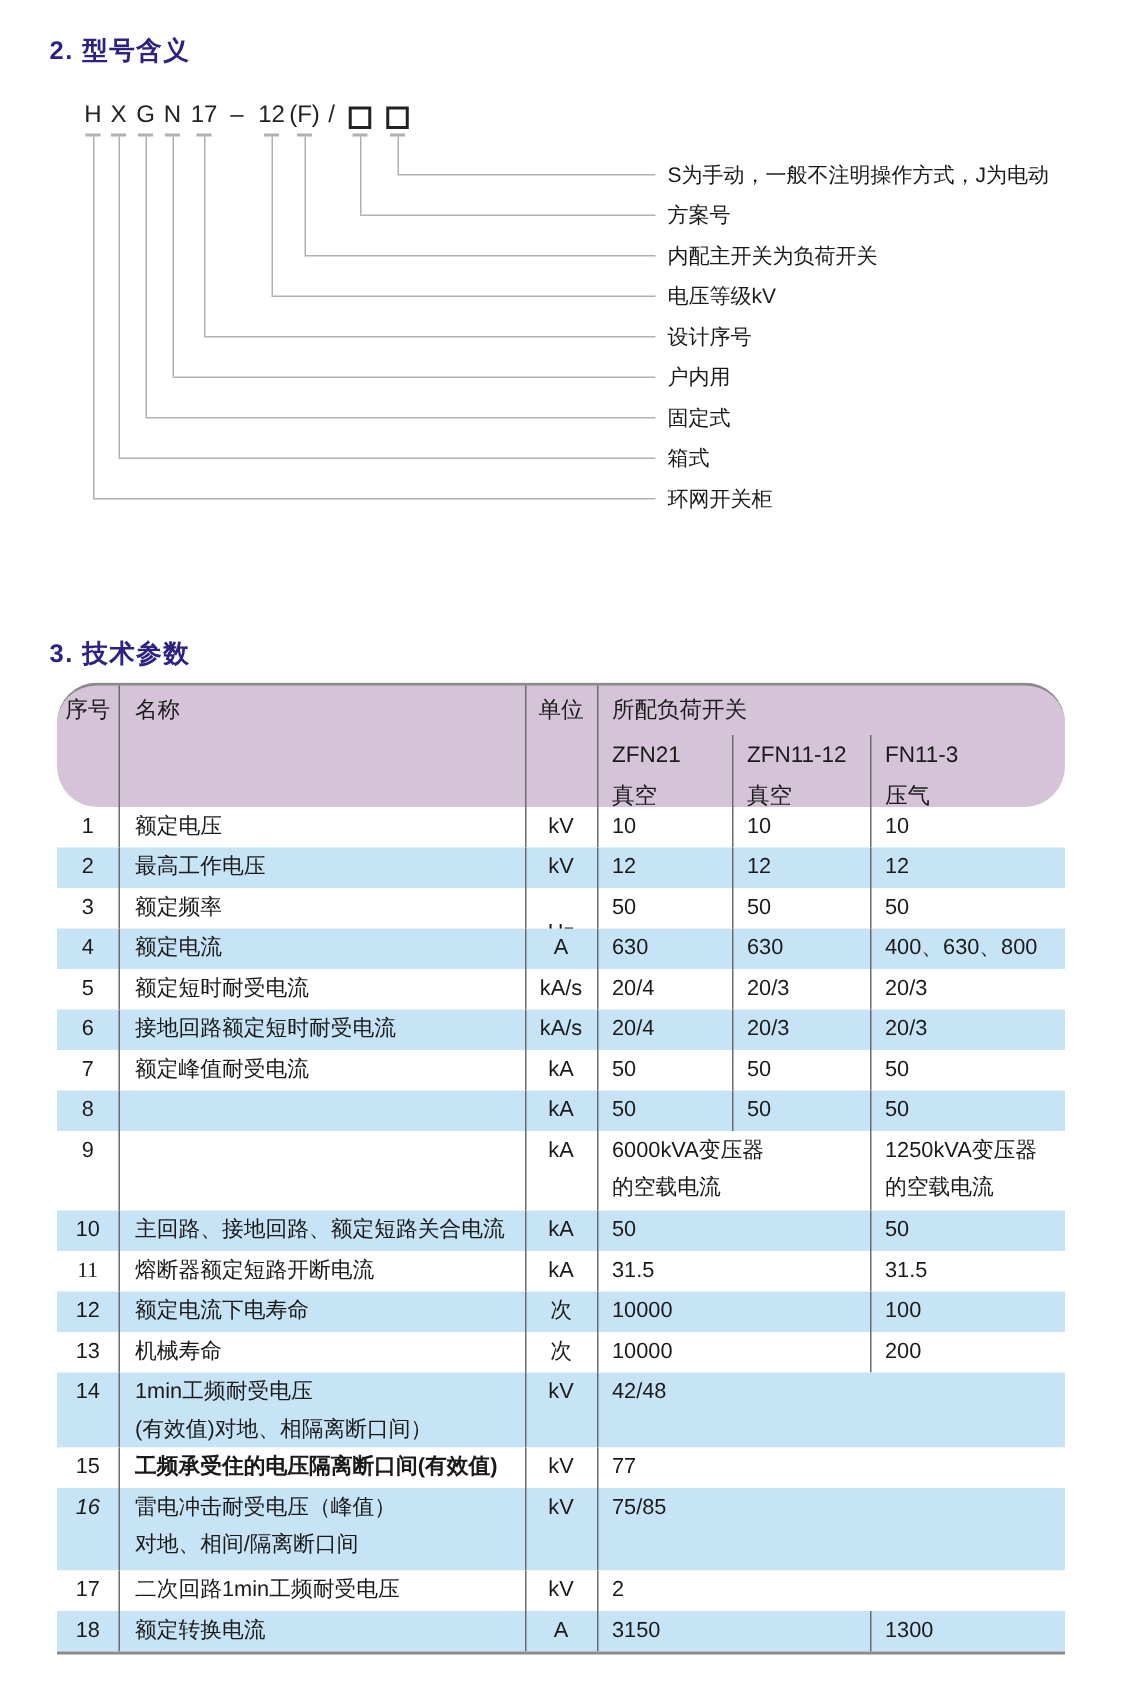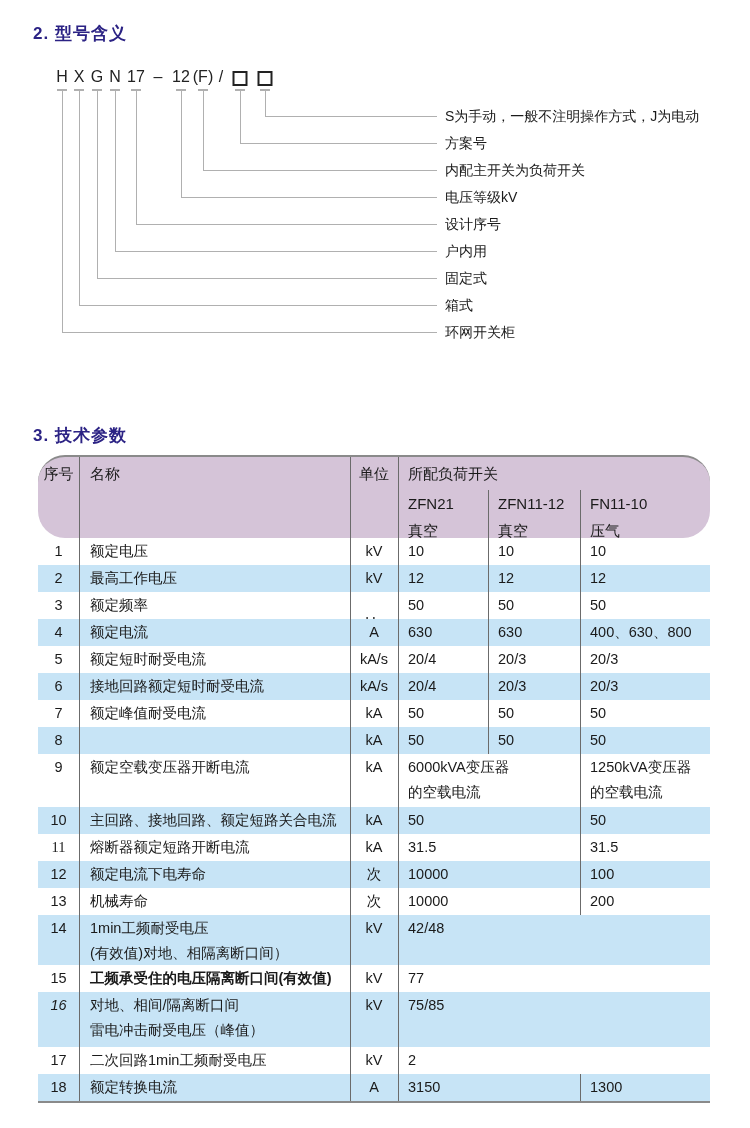--- a/index.html
+++ b/index.html
@@ -129,21 +129,21 @@
         <div class="vdiv" style="left: 450px; top: 33px; height: 50px;"></div>
         <div class="vdiv" style="left: 542px; top: 33px; height: 50px;"></div>
         <div class="hcell" style="left: 0px; top: 6px; width: 41px; text-align: center;">序号</div>
         <div class="hcell" style="left: 52px; top: 6px;">名称</div>
         <div class="hcell" style="left: 312px; top: 6px; width: 48px; text-align: center;">单位</div>
         <div class="hcell" style="left: 370px; top: 6px;">所配负荷开关</div>
         <div class="hcell" style="left: 370px; top: 36px;">ZFN21</div>
         <div class="hcell" style="left: 370px; top: 63px;">真空</div>
         <div class="hcell" style="left: 460px; top: 36px;">ZFN11-12</div>
         <div class="hcell" style="left: 460px; top: 63px;">真空</div>
-        <div class="hcell" style="left: 552px; top: 36px;">FN11-10</div>
+        <div class="hcell" style="left: 552px; top: 36px;">FN11-3</div>
         <div class="hcell" style="left: 552px; top: 63px;">压气</div>
       </div>
       <div class="tbl-row" style="top: 538px; height: 27px; background: rgb(255, 255, 255);">
         <div class="cell" style="left: 0px; top: 0px; width: 41px; text-align: center;">
           <span class="ln" style="line-height: 27px; height: 27px;">1</span>
         </div>
         <div class="cell" style="left: 52px; top: 0px;">
           <span class="ln" style="line-height: 27px; height: 27px;">额定电压</span>
         </div>
         <div class="cell" style="left: 312px; top: 0px; width: 48px; text-align: center;">
@@ -332,23 +332,20 @@
           <span class="ln" style="line-height: 27px; height: 27px;">50</span>
         </div>
         <div class="vdiv" style="left: 542px; top: 0px; height: 27px;"></div>
         <div class="cell" style="left: 552px; top: 0px; width: 120px;">
           <span class="ln" style="line-height: 27px; height: 27px;">50</span>
         </div>
       </div>
       <div class="tbl-row" style="top: 754px; height: 53px; background: rgb(255, 255, 255);">
         <div class="cell" style="left: 0px; top: 1px; width: 41px; text-align: center;">
           <span class="ln" style="line-height: 25px; height: 25px;">9</span>
-        </div>
-        <div class="cell" style="left: 52px; top: 1px;">
-          <span class="ln" style="line-height: 25px; height: 25px;">额定空载变压器开断电流</span>
         </div>
         <div class="cell" style="left: 312px; top: 1px; width: 48px; text-align: center;">
           <span class="ln" style="line-height: 25px; height: 25px;">kA</span>
         </div>
         <div class="vdiv" style="left: 41px; top: 0px; height: 53px;"></div>
         <div class="vdiv" style="left: 312px; top: 0px; height: 53px;"></div>
         <div class="vdiv" style="left: 360px; top: 0px; height: 53px;"></div>
         <div class="cell" style="left: 370px; top: 1px; width: 172px;">
           <span class="ln" style="line-height: 25px; height: 25px;">6000kVA变压器</span>
           <span class="ln" style="line-height: 25px; height: 25px;">的空载电流</span>
@@ -476,22 +473,22 @@
         <div class="vdiv" style="left: 360px; top: 0px; height: 27px;"></div>
         <div class="cell" style="left: 370px; top: 0px; width: 302px;">
           <span class="ln" style="line-height: 27px; height: 27px;">77</span>
         </div>
       </div>
       <div class="tbl-row" style="top: 992px; height: 55px; background: rgb(199, 228, 246);">
         <div class="cell" style="left: 0px; top: 1px; width: 41px; text-align: center;">
           <span class="ln" style="line-height: 25px; height: 25px; font-style: italic;">16</span>
         </div>
         <div class="cell" style="left: 52px; top: 1px;">
+          <span class="ln" style="line-height: 25px; height: 25px;">雷电冲击耐受电压（峰值）</span>
           <span class="ln" style="line-height: 25px; height: 25px;">对地、相间/隔离断口间</span>
-          <span class="ln" style="line-height: 25px; height: 25px;">雷电冲击耐受电压（峰值）</span>
         </div>
         <div class="cell" style="left: 312px; top: 1px; width: 48px; text-align: center;">
           <span class="ln" style="line-height: 25px; height: 25px;">kV</span>
         </div>
         <div class="vdiv" style="left: 41px; top: 0px; height: 55px;"></div>
         <div class="vdiv" style="left: 312px; top: 0px; height: 55px;"></div>
         <div class="vdiv" style="left: 360px; top: 0px; height: 55px;"></div>
         <div class="cell" style="left: 370px; top: 1px; width: 302px;">
           <span class="ln" style="line-height: 25px; height: 25px;">75/85</span>
         </div>

